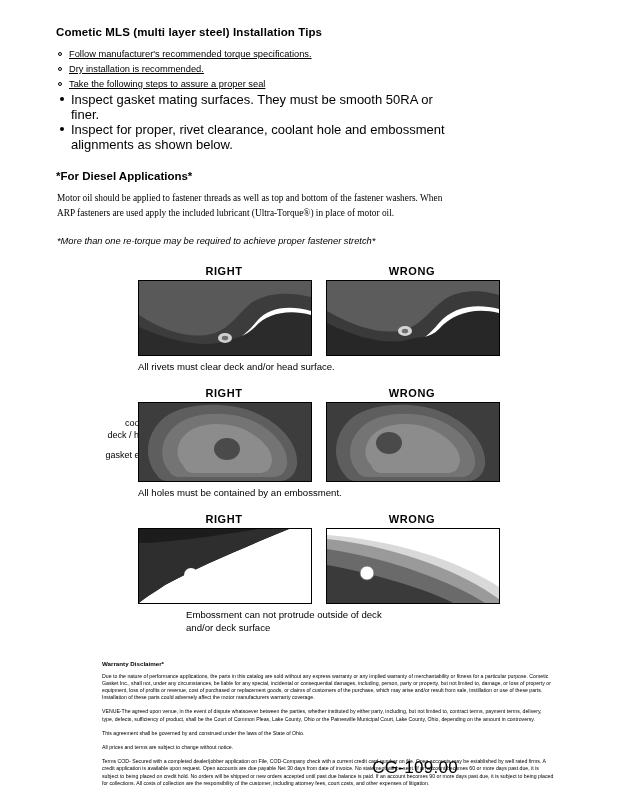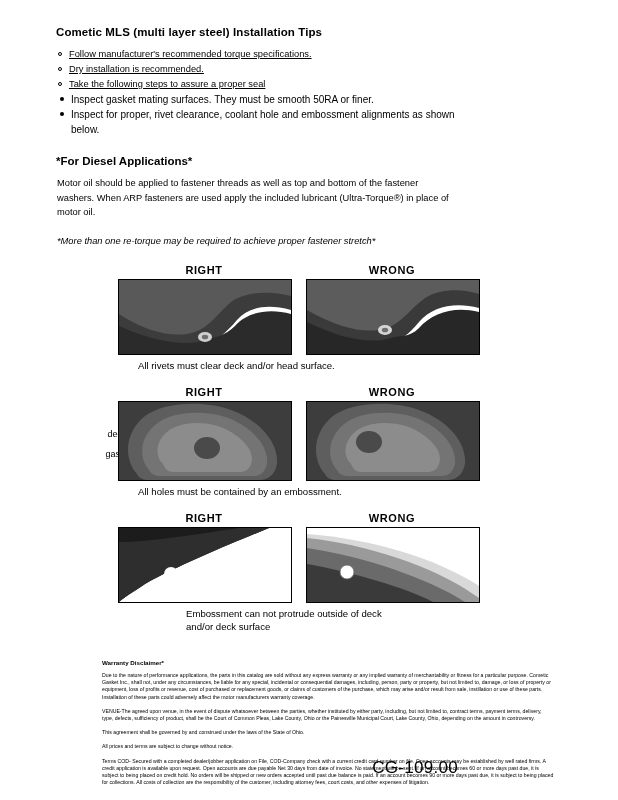--- a/index.html
+++ b/index.html
@@ -50,21 +50,21 @@
     border: 1px solid #000;
     border-radius: 50%;
     box-sizing: border-box;
   }
   ul.subbullets {
     list-style: none;
     margin: 0;
     padding: 0 0 0 14px;
   }
   ul.subbullets > li {
-    font-size: 10px;
+    font-size: 13px;
     line-height: 15px;
     position: relative;
     padding-left: 11px;
   }
   ul.subbullets > li:before {
     content: "";
     position: absolute;
     left: 0;
     top: 5px;
     width: 4px;
@@ -75,37 +75,37 @@
   h2.subtitle {
     font-size: 11.5px;
     font-weight: bold;
     margin: 18px 0 9px 10px;
   }
   p.body {
     font-size: 9.3px;
     line-height: 14.5px;
     margin: 0 0 11px 11px;
     max-width: 470px;
+    font-family: Liberation Serif, serif;
   }
   p.note {
     font-size: 9.3px;
     line-height: 14.5px;
     margin: 14px 0 0 11px;
     font-style: italic;
   }
 
   
   .figures {
     margin-top: 16px;
     position: relative;
   }
   .fig-row {
     display: flex;
     gap: 16px;
-    justify-content: center;
     margin-left: 92px;
   }
   .fig-col {
     width: 172px;
   }
   .fig-label {
     text-align: center;
     font-size: 11px;
     font-weight: bold;
     letter-spacing: 0.6px;

